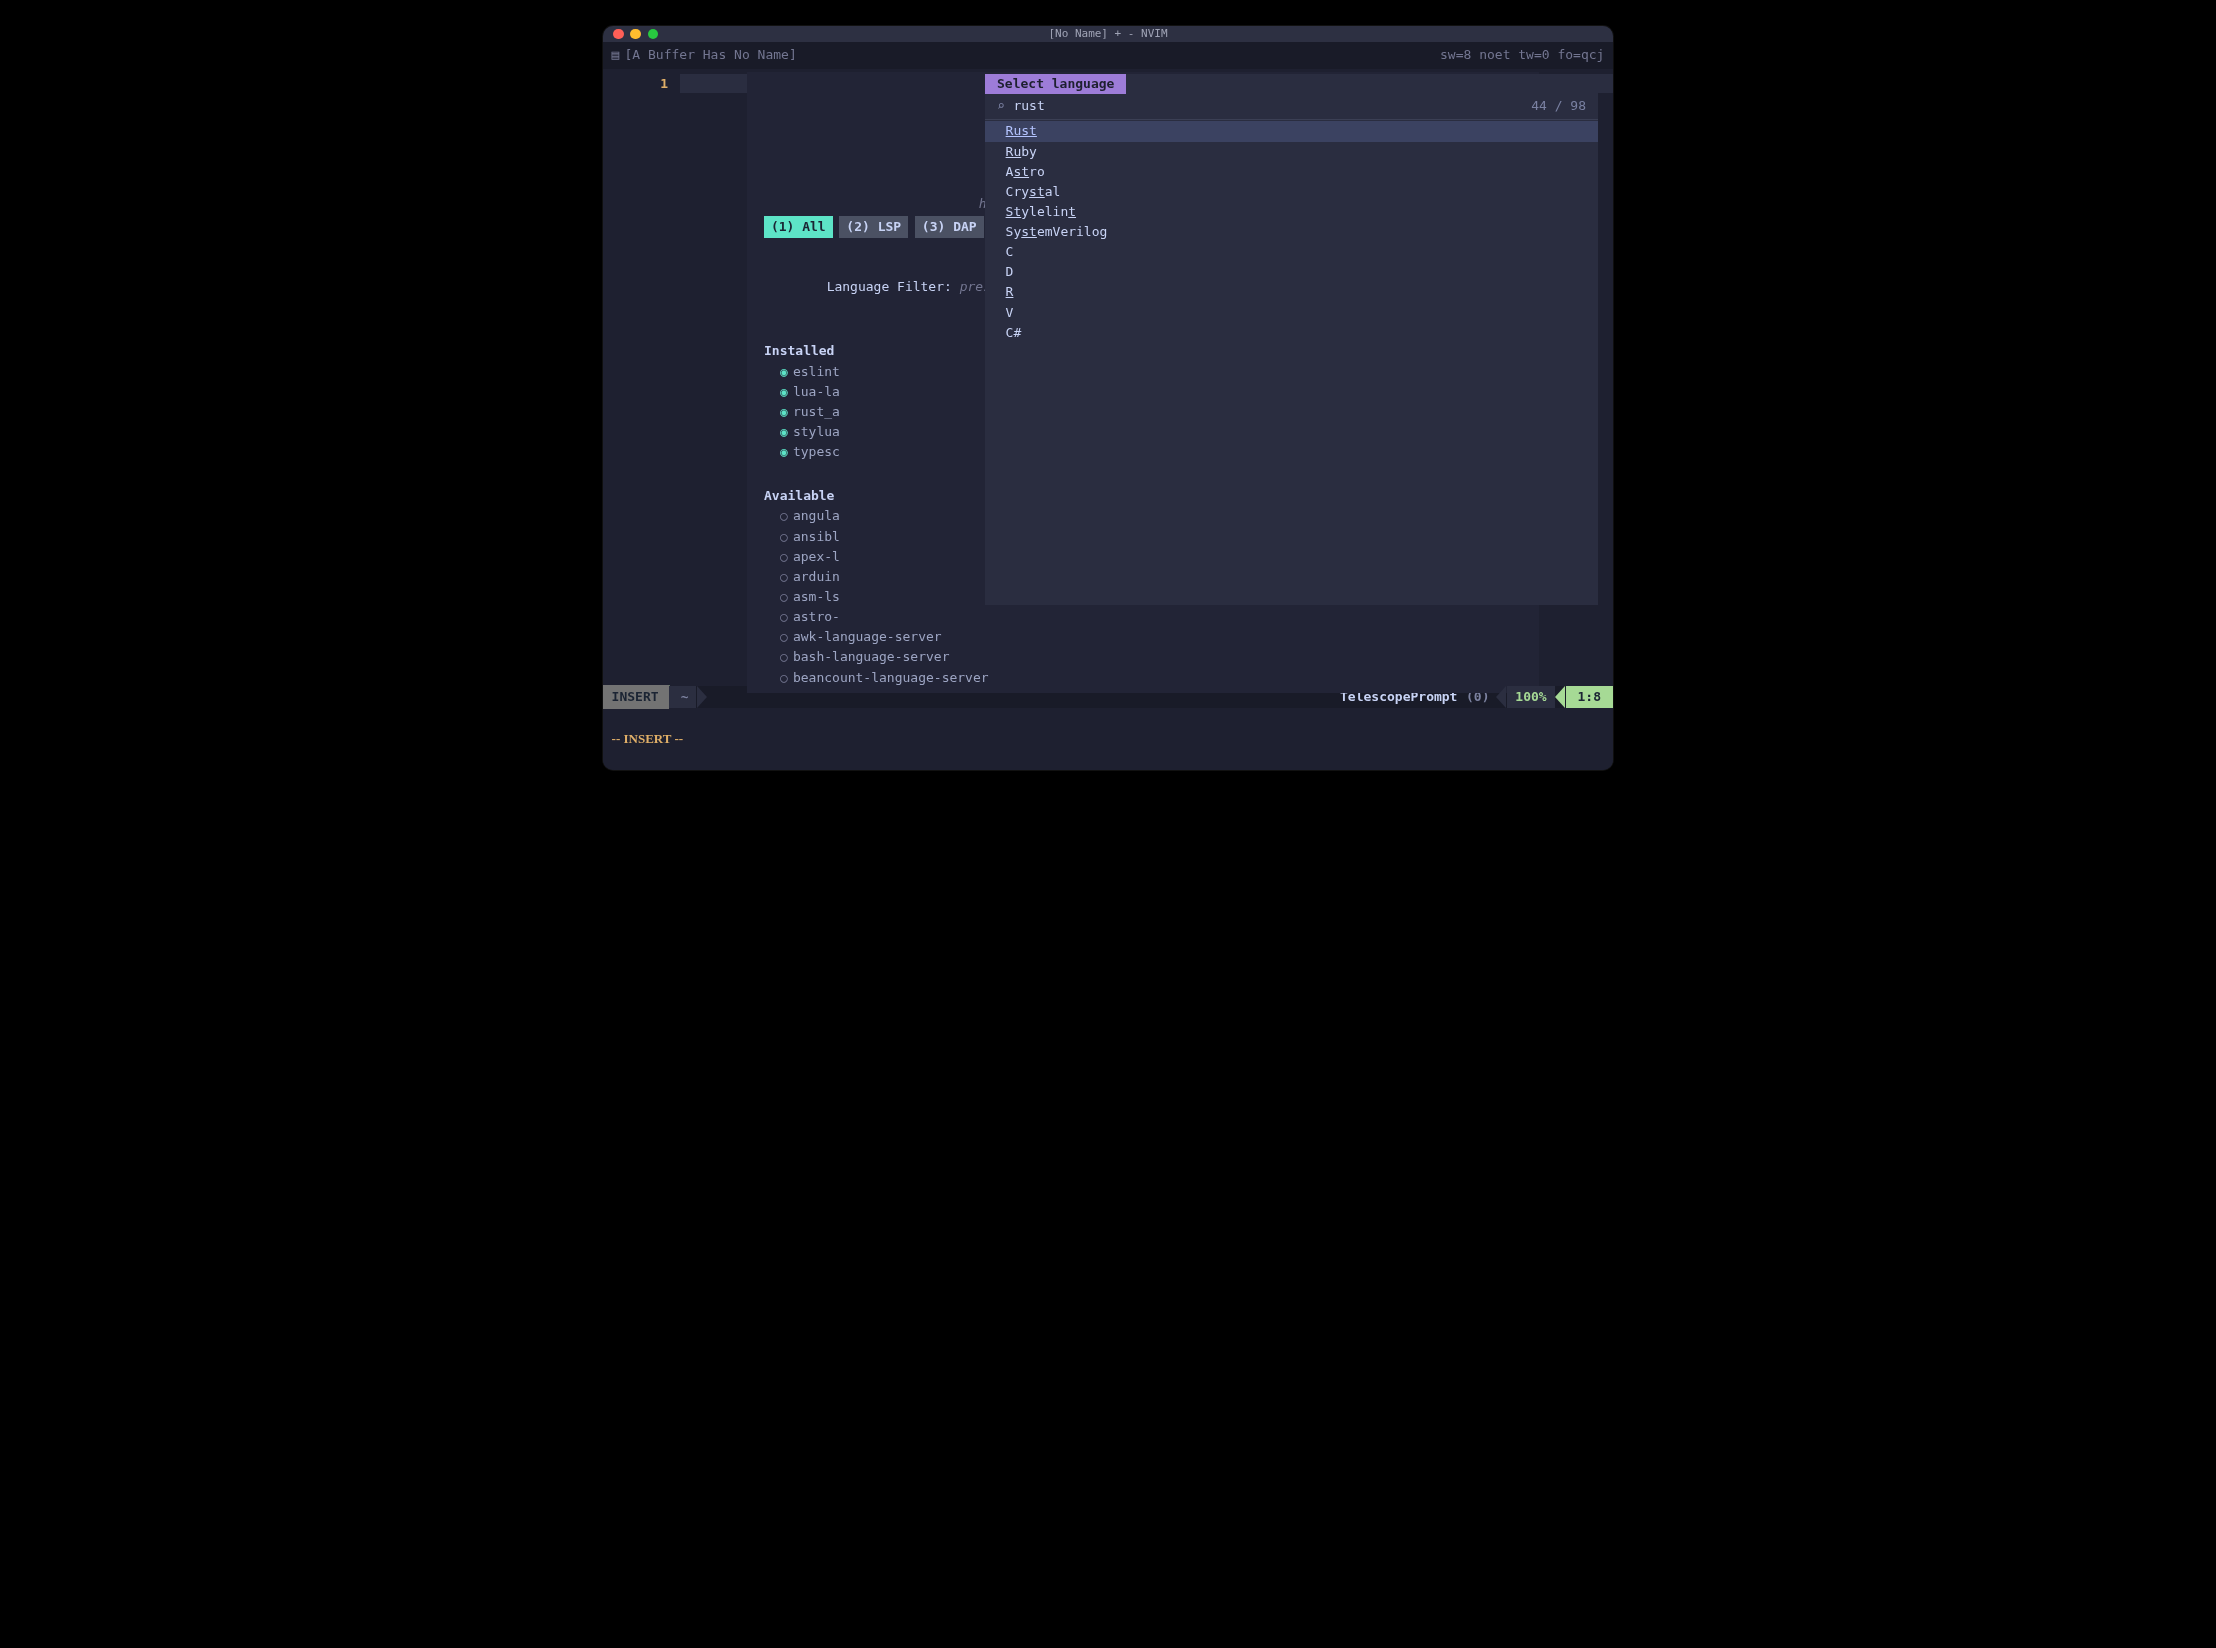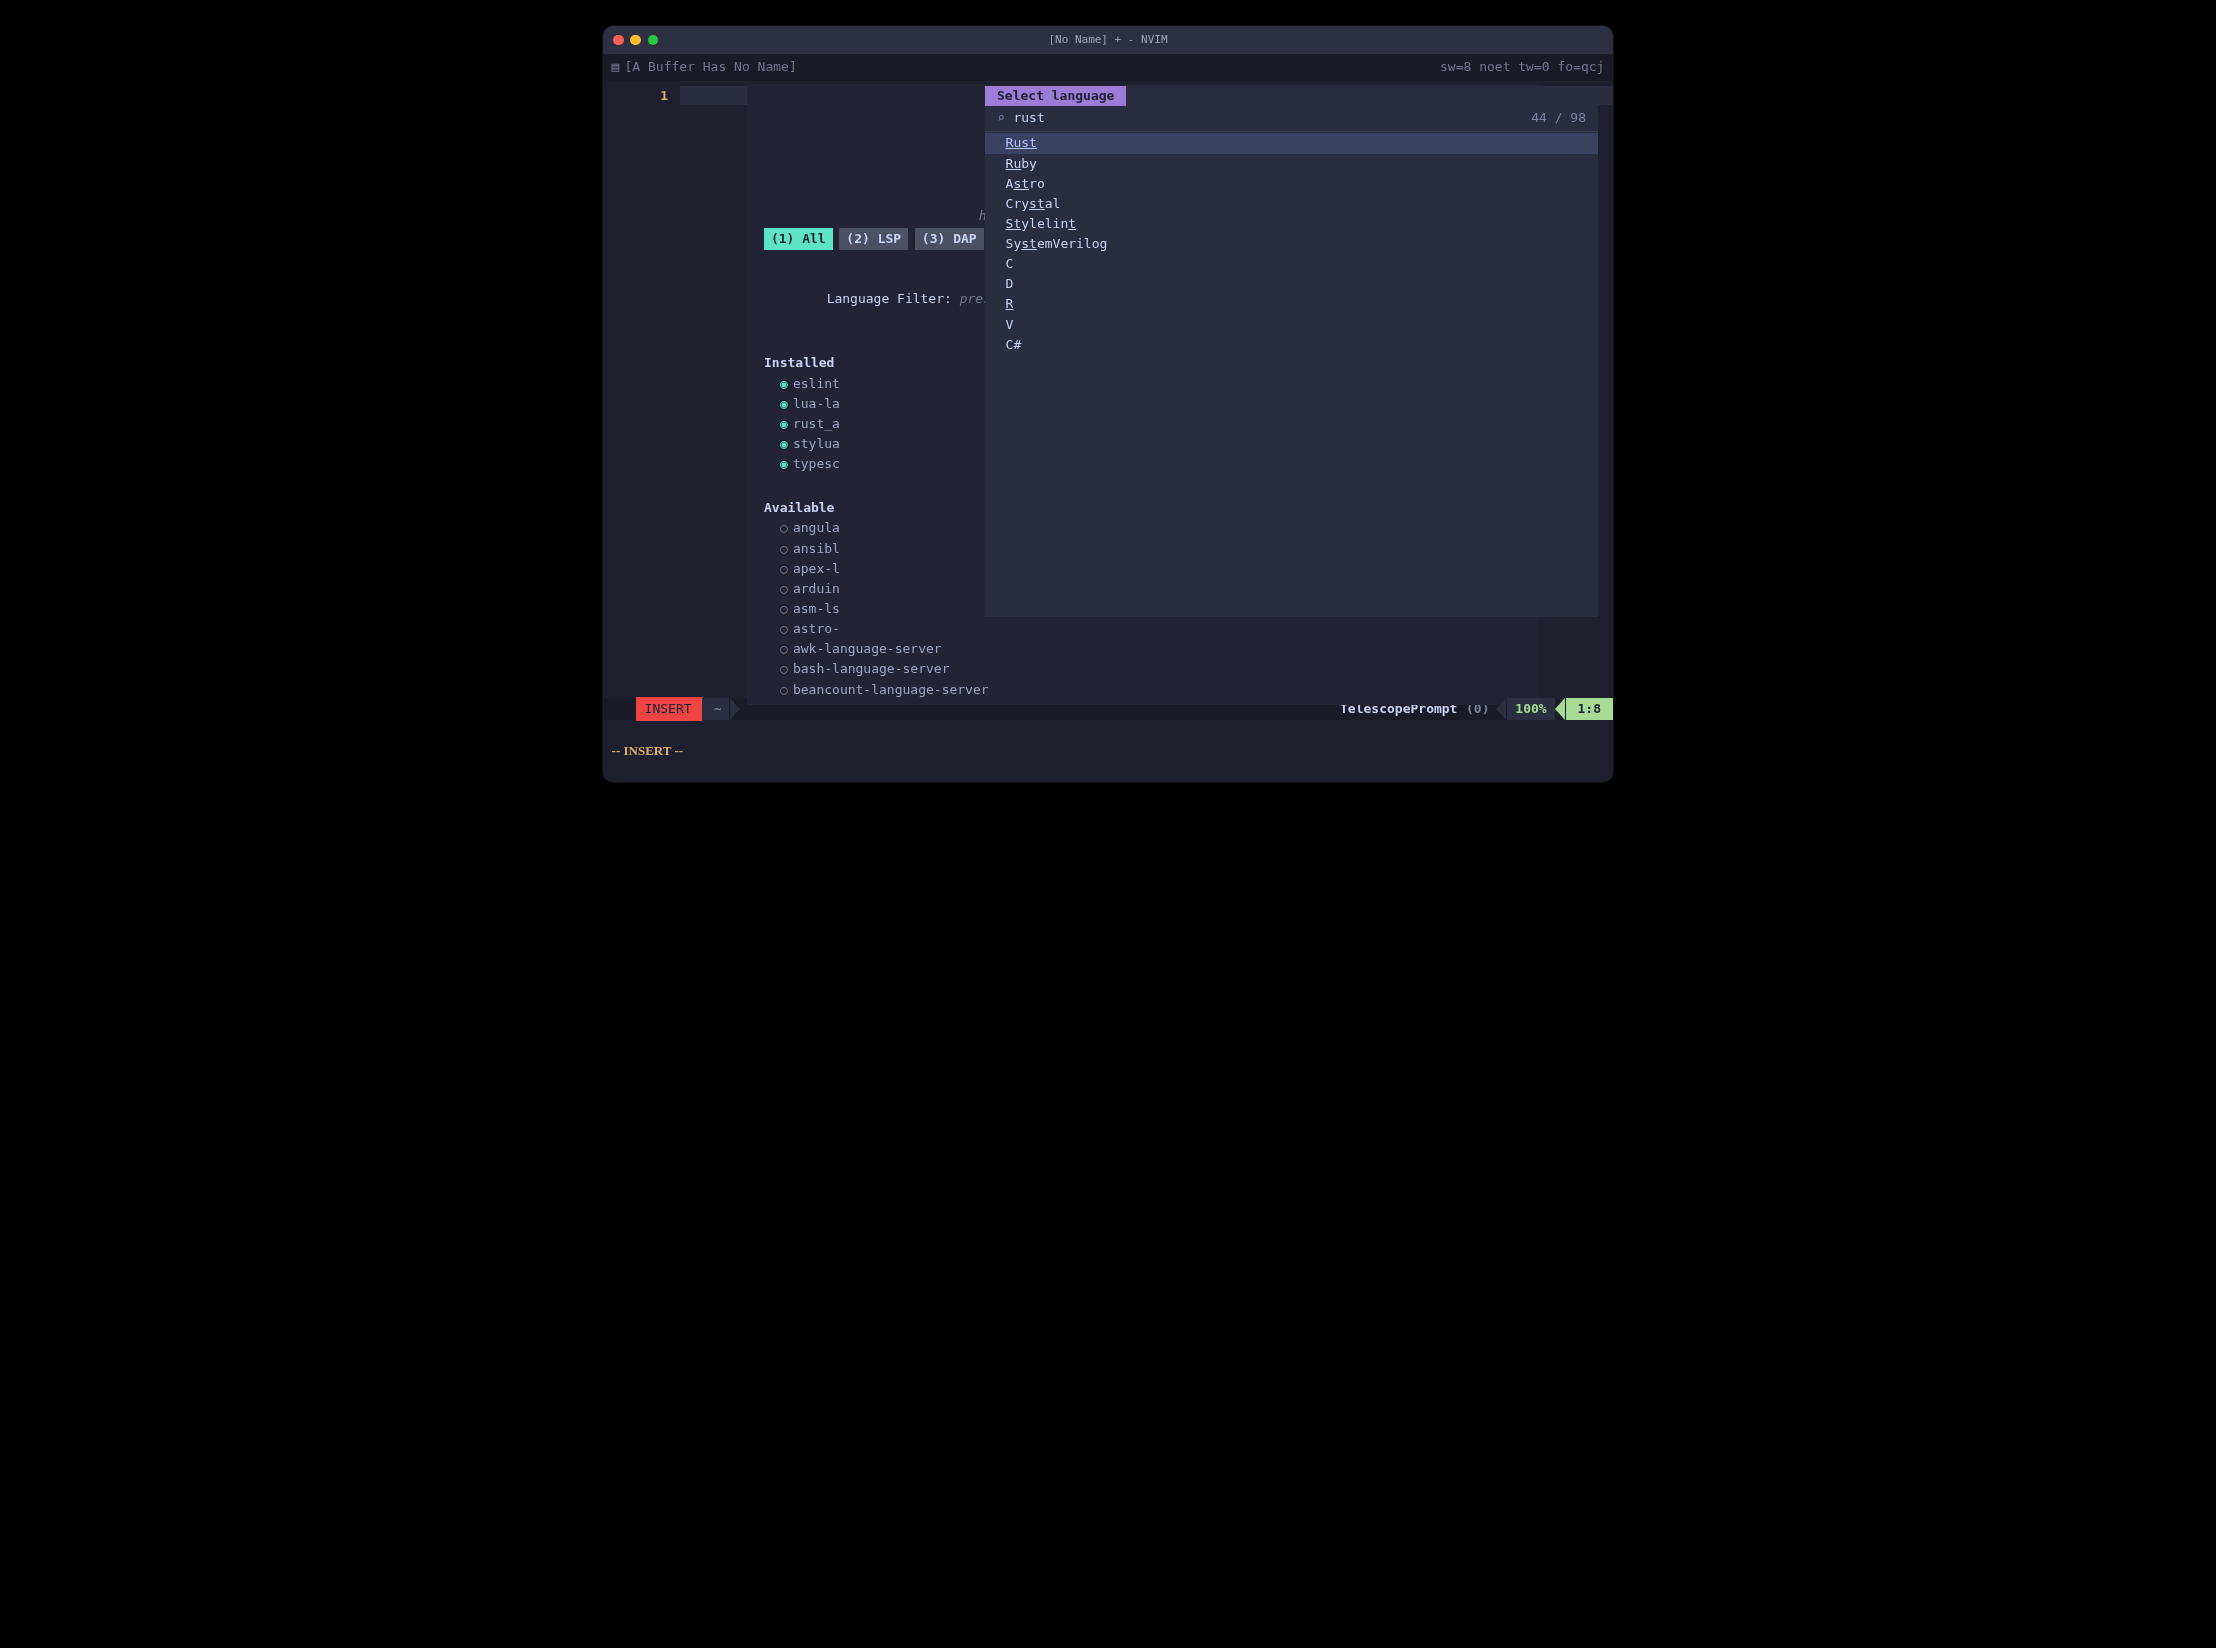--- a/index.html
+++ b/index.html
@@ -14,21 +14,21 @@
   }
   .window {
     margin-top: 26px;
     width: 1010px;
     background: #1e2030;
     border-radius: 10.3px;
     overflow: hidden;
     box-shadow: 0 0 0 0.9px #111, 0 17px 51px rgba(0,0,0,.6);
   }
   .titlebar {
-    height: 28px;
+    height: 16px;
     background: #2d3042;
     display: flex;
     align-items: center;
     position: relative;
   }
   .traffic {
     display: flex;
     gap: 6.9px;
     padding-left: 10.3px;
   }
@@ -172,26 +172,25 @@
   
   .statusline {
     display: flex;
     align-items: center;
     background: #191b28;
     color: #7c82a0;
     height: 22px;
     font-weight: 600;
   }
   .sl-mode {
-    background: #ef4444;
+    background: #737373;
     color: #1b2433;
     padding: 1.7px 10.3px 1.7px 8.6px;
     position: relative;
-    font-weight: 400;
-    margin-left: 33px;
+    font-weight: 700;
   }
   .sl-mode::after {
     content: "";
     position: absolute;
     right: -10.3px; top: 0;
     border-top: 11px solid transparent;
     border-bottom: 11px solid transparent;
     border-left: 10.3px solid #a6da95;
   }
   .sl-sep1 {

